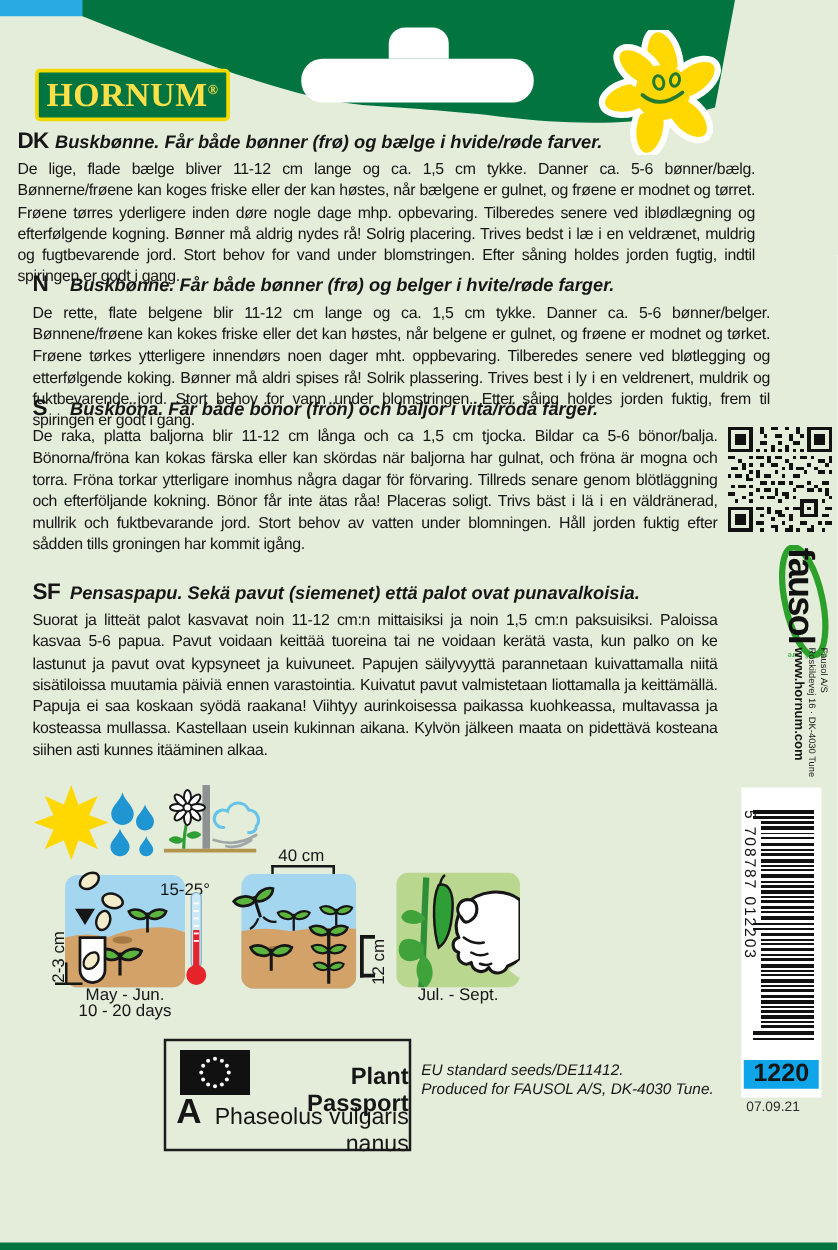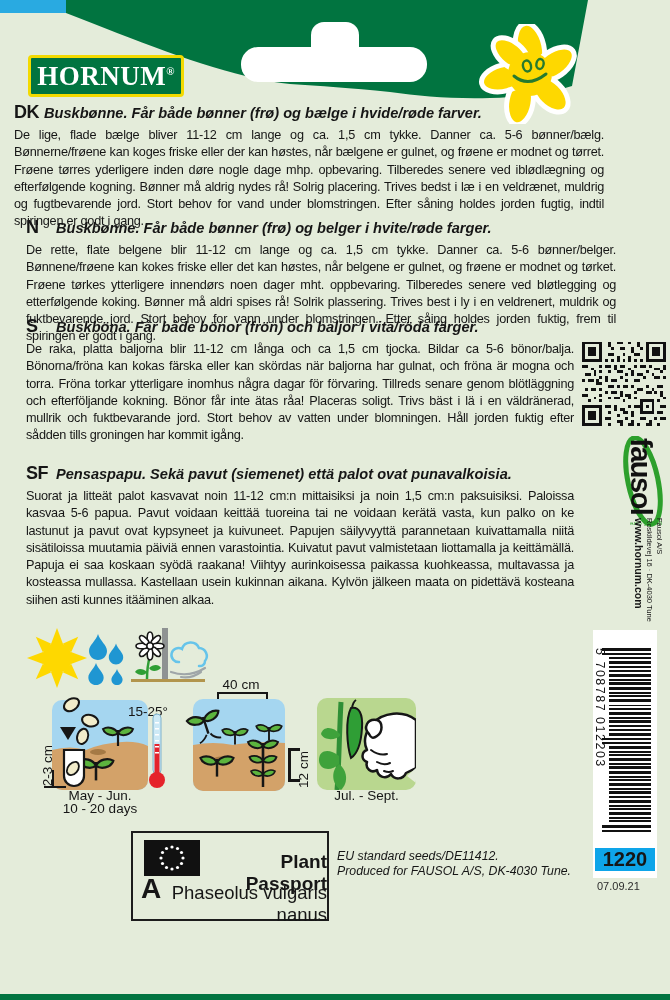--- a/index.html
+++ b/index.html
@@ -2,21 +2,21 @@
 <html><head>
 <meta charset="utf-8">
 <style>
   html,body{margin:0;padding:0;}
   body{width:670px;height:1000px;font-family:"Liberation Sans",sans-serif;color:#161616;}
   .page{position:relative;width:670px;height:1000px;background:#e4ecda;overflow:hidden;}
   .abs{position:absolute;}
   
   .blue-strip{left:0;top:0;width:78px;height:13px;background:#29aae1;}
   .brand-box{left:28px;top:55px;width:150px;height:36px;background:#017440;border:3px solid #f3da00;border-radius:4px;display:flex;align-items:center;justify-content:center;z-index:5;}
-  .brand-box .t{font-family:"Liberation Serif",serif;font-weight:bold;color:#ffffff;font-size:27px;letter-spacing:.5px;line-height:1;}
+  .brand-box .t{font-family:"Liberation Serif",serif;font-weight:bold;color:#fde047;font-size:27px;letter-spacing:.5px;line-height:1;}
   .brand-box sup{font-size:11px;vertical-align:super;}
   
   .sec{position:absolute;}
   .sec .code{display:inline-block;width:30px;font-weight:bold;font-size:18px;letter-spacing:-.5px;}
   .sec .title{font-weight:bold;font-style:italic;font-size:14.6px;}
   .sec .body{margin-top:4px;font-size:12.7px;line-height:17.3px;letter-spacing:-.25px;text-align:justify;}
   .b{font-weight:normal;}
   
   .rot-wrap{position:absolute;}
   .rot-in{position:absolute;transform:rotate(90deg);}

